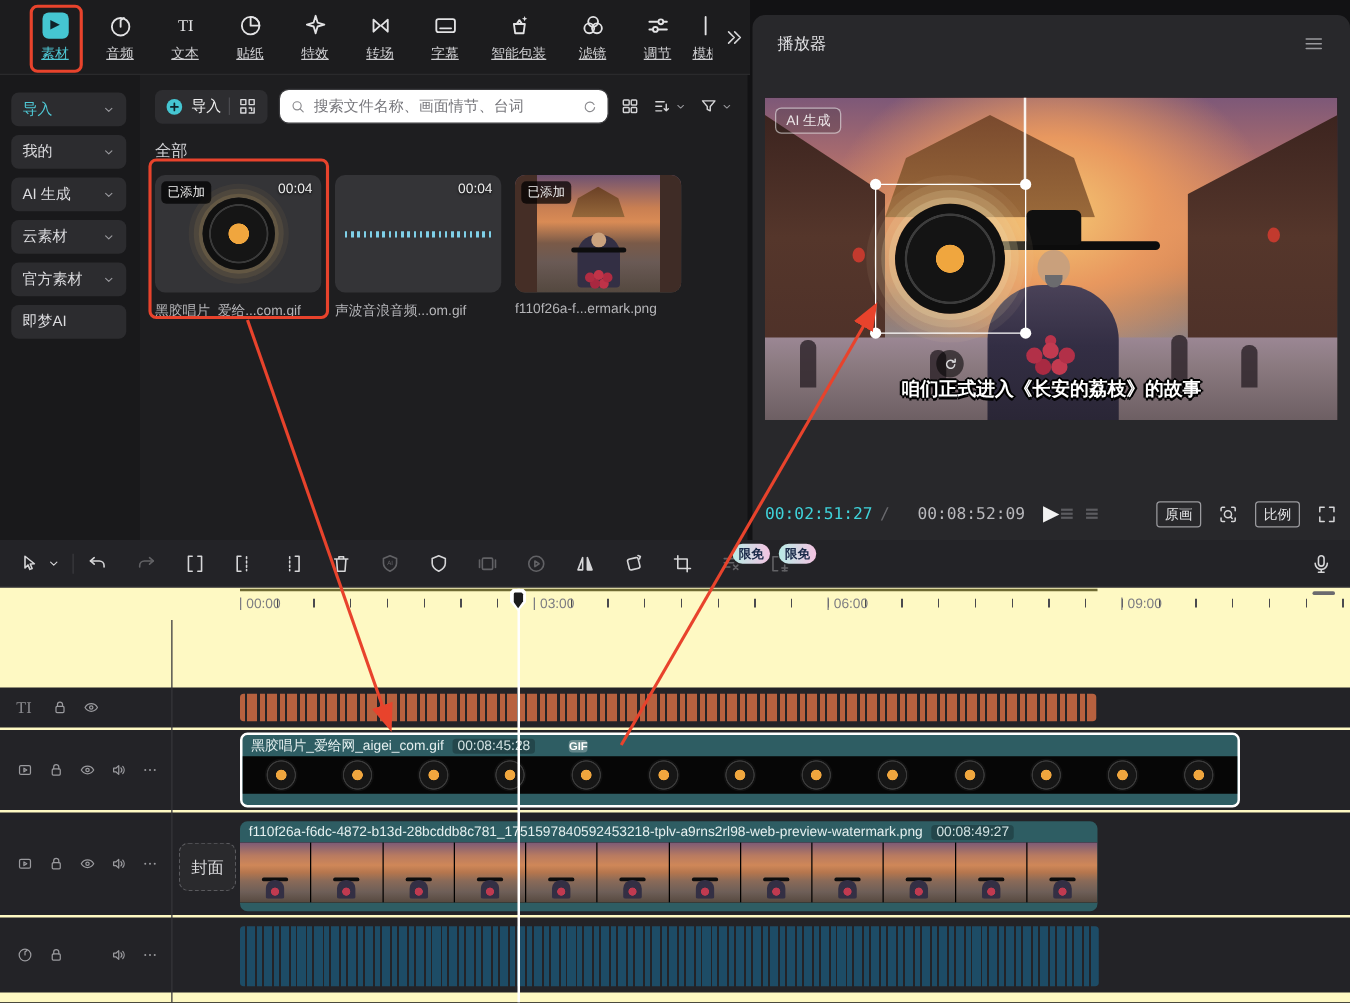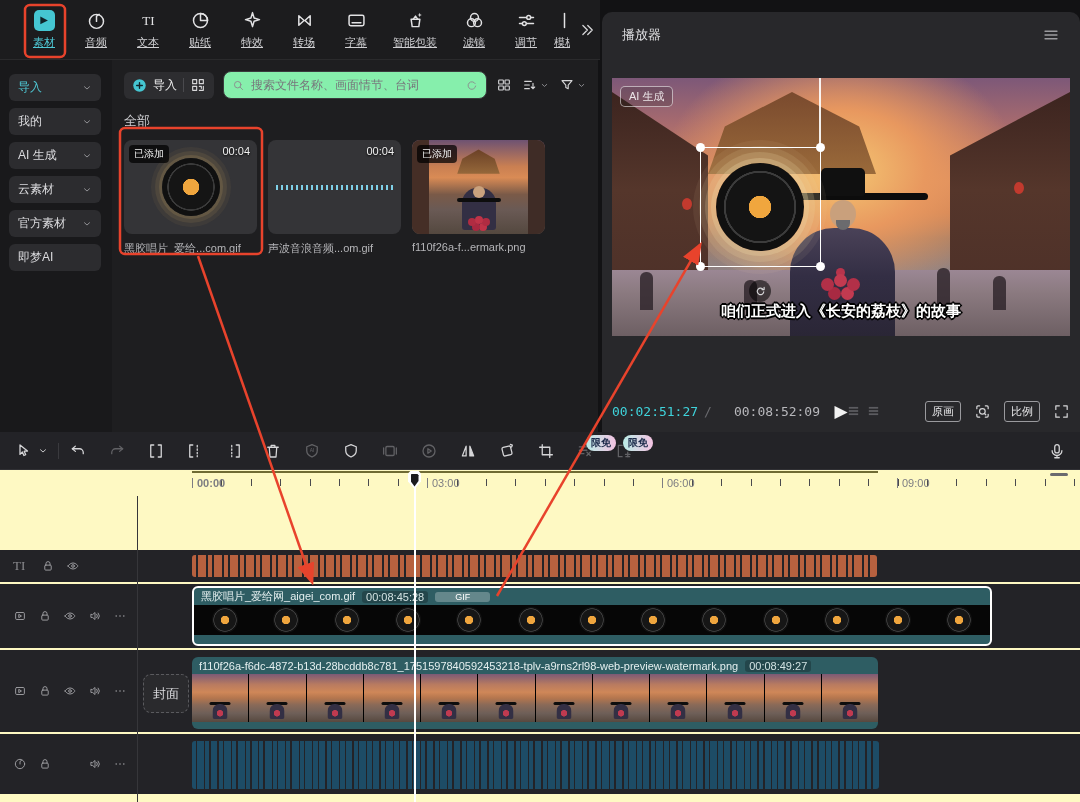--- a/index.html
+++ b/index.html
@@ -33,21 +33,21 @@
   .side-btn .chev{width:10px;height:10px;color:#9a9a9e;}
 
   
   .media{position:absolute;left:112px;top:60px;width:486px;height:372px;background:#1e1e20;}
   .media-head{display:flex;align-items:center;margin:10px 12px 0;height:30px;gap:9px;}
   .import-pill{height:27px;background:#2d2d30;border-radius:6px;display:flex;align-items:center;gap:6px;padding:0 8px;cursor:pointer;}
   .import-pill .plus{width:15px;height:15px;}
   .import-pill .lbl{font-size:12px;color:#eee;}
   .vsep{width:1px;height:14px;background:#4a4a4e;}
   .qr{width:16px;height:16px;color:#d8d8da;}
-  .searchbox{flex:1;height:28px;background:#86efac;border:1px solid #3a3a3d;border-radius:8px;
+  .searchbox{flex:1;height:28px;background:#ffffff;border:1px solid #3a3a3d;border-radius:8px;
              display:flex;align-items:center;gap:6px;padding:0 8px;box-sizing:border-box;}
   .searchbox .sic{width:13px;height:13px;color:#8a8a8e;}
   .ph{flex:1;font-size:12px;color:#77777c;white-space:nowrap;overflow:hidden;}
   .head-tools{display:flex;align-items:center;gap:10px;color:#c8c8cb;}
   .tool{display:flex;align-items:center;gap:2px;cursor:pointer;}
   .tool .ic{width:16px;height:16px;}
   .tool .chev{width:9px;height:9px;color:#9a9a9e;}
   .section-label{margin:12px 0 0 12px;font-size:13px;color:#cfcfd2;}
   .cards{display:flex;gap:11px;margin:10px 12px 0;}
   .card{width:133px;cursor:pointer;}
@@ -160,21 +160,21 @@
   .cover-btn{position:absolute;left:143px;top:242px;width:44px;height:37px;border:1px dashed #5a5a5e;border-radius:8px;
     background:#2a2a2d;color:#dcdcdf;font-size:13px;display:flex;align-items:center;justify-content:center;cursor:pointer;z-index:4;}
 
   .strip-text{position:absolute;left:192px;top:123px;width:685px;height:22px;border-radius:3px;
     background:repeating-linear-gradient(90deg,#b7613f 0 4px,rgba(0,0,0,0) 4px 6px,#b7613f 6px 14px,rgba(0,0,0,0) 14px 16px);}
   .clip-gif{position:absolute;left:192px;top:154px;width:800px;height:60px;border:2px solid #fff;border-radius:6px;
     box-sizing:border-box;background:#2e5d63;overflow:hidden;z-index:3;cursor:pointer;}
   .clip-label{height:17px;display:flex;align-items:center;gap:7px;padding:0 7px;}
   .clip-name{font-size:11px;color:#e4efef;white-space:nowrap;}
   .clip-dur{font-size:11px;color:#d2e2e2;background:rgba(0,0,0,.24);border-radius:3px;padding:0 4px;white-space:nowrap;}
-  .clip-tag{font-size:9px;font-weight:normal;color:#fff;background:rgba(255,255,255,.26);border-radius:3px;padding:0 20px;}
+  .clip-tag{font-size:9px;font-weight:bold;color:#fff;background:rgba(255,255,255,.26);border-radius:3px;padding:0 0;margin-left:20px;}
   .gstrip{height:30px;background:#060606;display:flex;align-items:center;justify-content:space-around;}
   .vinyl-sm{width:26px;height:26px;border-radius:50%;
     background:radial-gradient(circle,#f0a63e 0 4px,#161616 4.5px 10.5px,#3a3a3a 11px 11.5px,#101010 12px);}
   .clip-vid{position:absolute;left:192px;top:225px;width:686px;height:72px;border-radius:6px;
     background:#2e5d63;overflow:hidden;z-index:2;cursor:pointer;}
   .vstrip{height:48px;display:flex;gap:1px;background:#000;}
   .vframe{flex:1;position:relative;
     background:linear-gradient(180deg,#7c5a76 0%,#b97b60 22%,#cf8758 38%,#b5764e 50%,#8a6a58 64%,#6e5f58 82%,#57493f 100%);}
   .vframe::before{content:"";position:absolute;left:50%;transform:translateX(-50%);bottom:17px;width:21px;height:3px;
     background:#0d0d0d;border-radius:2px;box-shadow:0 -5px 0 -7px #111;}
@@ -651,21 +651,21 @@
             <rect x="9" y="3.5" width="6" height="11" rx="3"></rect>
             <path d="M5.5 11.5a6.5 6.5 0 0 0 13 0M12 18v3M9 21h6"></path>
           </svg>
         </span>
     </div>
 
     <div class="ruler">
       <div class="overview"></div>
       <div class="ticks"></div>
       <div id="ruler-labels">
-          <span class="rlabel" style="left: 192px; font-weight: bold;">00:00</span>
+          <span class="rlabel" style="left: 192px;">00:00</span>
           <span class="rlabel" style="left: 427px;">03:00</span>
           <span class="rlabel" style="left: 662px;">06:00</span>
           <span class="rlabel" style="left: 897px;">09:00</span>
         </div>
       <div class="scrollhint"></div>
     </div>
 
     <div class="row row-text"></div>
     <div class="row row-gif"></div>
     <div class="row row-vid"></div>

